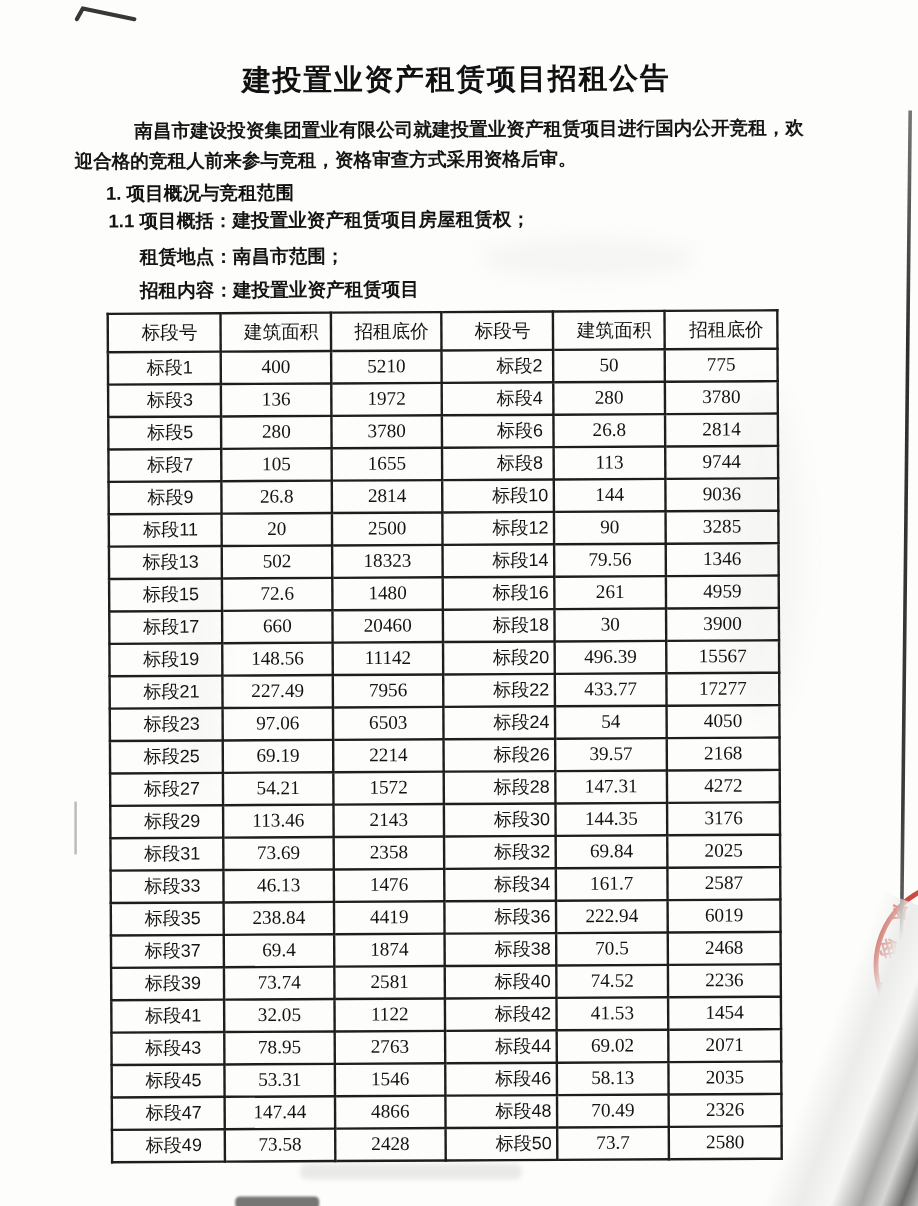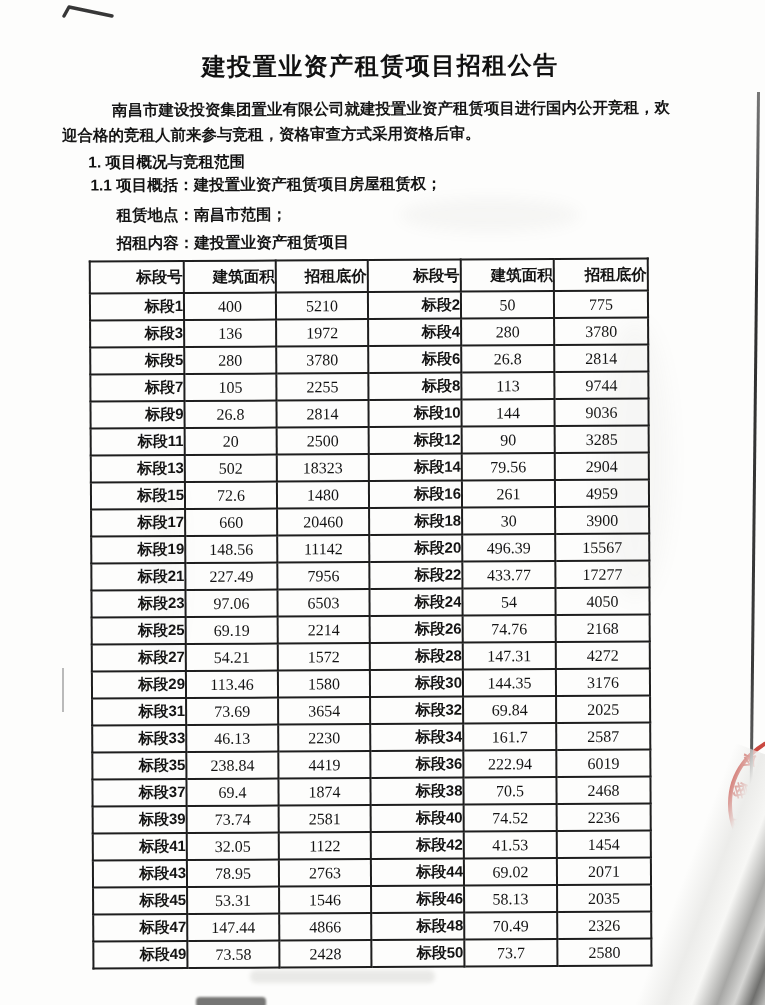--- a/index.html
+++ b/index.html
@@ -32,24 +32,24 @@
   .item.i2{margin:10px 0 0 118px;}
   .item.i3{margin:8px 0 0 118px;}
   table.lots{
     border-collapse:collapse;table-layout:fixed;width:558px;
     margin:7px 0 0 90px;font-size:15px;color:#141414;
   }
   table.lots th, table.lots td{
     border:2px solid #1e1e1e;overflow:hidden;white-space:nowrap;
   }
   table.lots th{
-    height:30px;font-size:15.5px;font-weight:700;text-align:right;padding:0 0 0 9px;
+    height:30px;font-size:15.5px;font-weight:400;text-align:center;padding:0 0 0 9px;
   }
   table.lots td{height:25px;padding:0;}
-  td.lot{font-weight:700;text-align:right;}
+  td.lot{font-weight:400;text-align:center;}
   td.lot.l{padding-left:9px;}
   td.lot.r{padding-left:37px;margin-top:42px;}
   td.num{
     font-family:"Liberation Serif", serif;font-size:16px;text-align:center;
   }
   
   .pen-mark{position:absolute;left:62px;top:5px;z-index:5;}
   .page-edge-line{
     position:absolute;left:757px;top:92px;width:3px;height:770px;z-index:4;
     background:linear-gradient(#777,#2e2e2e 25%,#3b3b3b 75%,#888);
@@ -147,21 +147,21 @@
           <td class="lot l">标段5</td>
           <td class="num">280</td>
           <td class="num">3780</td>
           <td class="lot r">标段6</td>
           <td class="num">26.8</td>
           <td class="num">2814</td>
         </tr>
         <tr>
           <td class="lot l">标段7</td>
           <td class="num">105</td>
-          <td class="num">2255</td>
+          <td class="num">1655</td>
           <td class="lot r">标段8</td>
           <td class="num">113</td>
           <td class="num">9744</td>
         </tr>
         <tr>
           <td class="lot l">标段9</td>
           <td class="num">26.8</td>
           <td class="num">2814</td>
           <td class="lot r">标段10</td>
           <td class="num">144</td>
@@ -174,21 +174,21 @@
           <td class="lot r">标段12</td>
           <td class="num">90</td>
           <td class="num">3285</td>
         </tr>
         <tr>
           <td class="lot l">标段13</td>
           <td class="num">502</td>
           <td class="num">18323</td>
           <td class="lot r">标段14</td>
           <td class="num">79.56</td>
-          <td class="num">2904</td>
+          <td class="num">1346</td>
         </tr>
         <tr>
           <td class="lot l">标段15</td>
           <td class="num">72.6</td>
           <td class="num">1480</td>
           <td class="lot r">标段16</td>
           <td class="num">261</td>
           <td class="num">4959</td>
         </tr>
         <tr>
@@ -221,51 +221,51 @@
           <td class="num">6503</td>
           <td class="lot r">标段24</td>
           <td class="num">54</td>
           <td class="num">4050</td>
         </tr>
         <tr>
           <td class="lot l">标段25</td>
           <td class="num">69.19</td>
           <td class="num">2214</td>
           <td class="lot r">标段26</td>
-          <td class="num">74.76</td>
+          <td class="num">39.57</td>
           <td class="num">2168</td>
         </tr>
         <tr>
           <td class="lot l">标段27</td>
           <td class="num">54.21</td>
           <td class="num">1572</td>
           <td class="lot r">标段28</td>
           <td class="num">147.31</td>
           <td class="num">4272</td>
         </tr>
         <tr>
           <td class="lot l">标段29</td>
           <td class="num">113.46</td>
-          <td class="num">1580</td>
+          <td class="num">2143</td>
           <td class="lot r">标段30</td>
           <td class="num">144.35</td>
           <td class="num">3176</td>
         </tr>
         <tr>
           <td class="lot l">标段31</td>
           <td class="num">73.69</td>
-          <td class="num">3654</td>
+          <td class="num">2358</td>
           <td class="lot r">标段32</td>
           <td class="num">69.84</td>
           <td class="num">2025</td>
         </tr>
         <tr>
           <td class="lot l">标段33</td>
           <td class="num">46.13</td>
-          <td class="num">2230</td>
+          <td class="num">1476</td>
           <td class="lot r">标段34</td>
           <td class="num">161.7</td>
           <td class="num">2587</td>
         </tr>
         <tr>
           <td class="lot l">标段35</td>
           <td class="num">238.84</td>
           <td class="num">4419</td>
           <td class="lot r">标段36</td>
           <td class="num">222.94</td>

